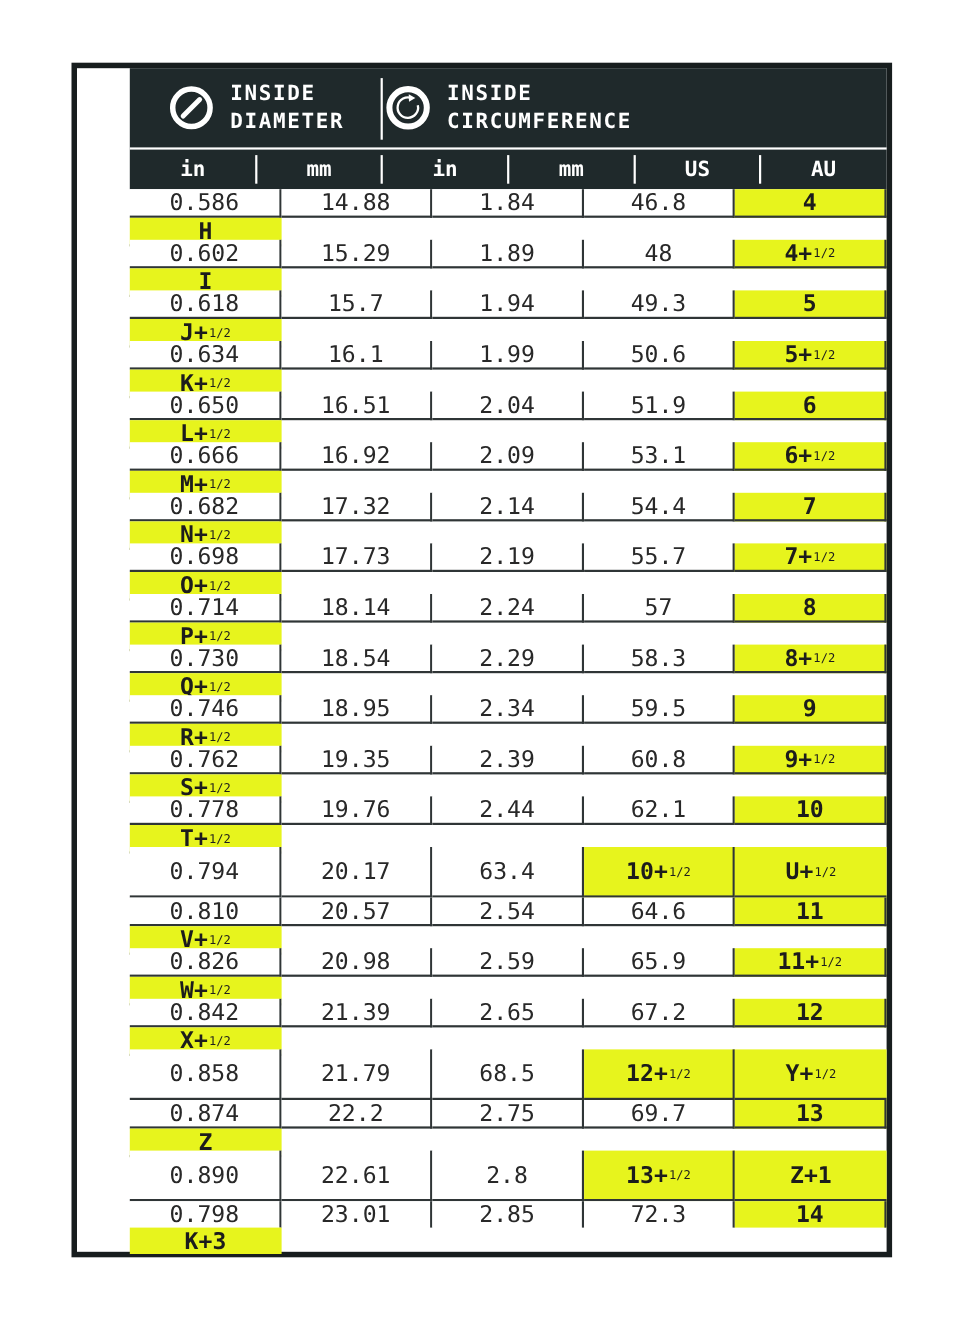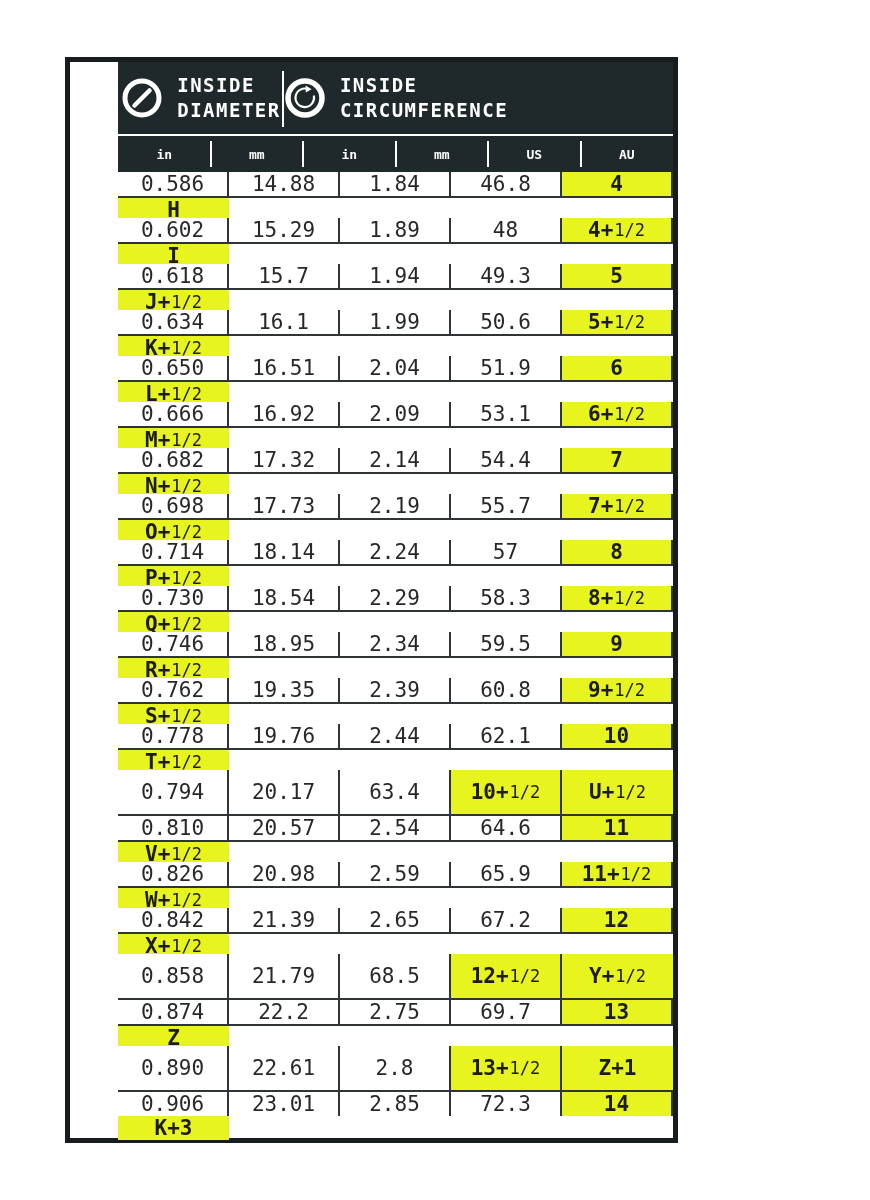--- a/index.html
+++ b/index.html
@@ -15,21 +15,21 @@
   html,body{width:870px;height:1200px;}
   body{
     background:#ffffff;
     font-family:"DejaVu Sans Mono", monospace;
     position:relative;
     overflow:hidden;
   }
   .sheet{
     position:absolute;
     left:65px; top:57px;
-    width:613px;
+    width:746px;
     border:5px solid var(--outer);
     background:var(--body-bg);
     padding-left:48px;
   }
   
   .thead{
     background:var(--header-bg);
     color:var(--header-text);
   }
   .head-top{
@@ -66,21 +66,21 @@
     display:grid;
     grid-template-columns:repeat(6,1fr);
     height:38px;
     border-top:2px solid #ffffff;
   }
   .sub-cell{
     display:flex;
     align-items:center;
     justify-content:center;
     font-weight:bold;
-    font-size:13px;
+    font-size:19px;
     position:relative;
   }
   .sub-cell + .sub-cell::before{
     content:"";
     position:absolute;
     left:-1px; top:5px; bottom:5px;
     width:2px;
     background:#ffffff;
   }
   
@@ -100,21 +100,21 @@
     border-bottom:2px solid var(--grid);
   }
   .cell:last-child{border-right:none;}
   .tbody .trow:last-child .cell{border-bottom:none;}
   .cell.hl{
     background:var(--highlight);
     font-weight:bold;
     color:#1c1c1c;
   }
   .sz-frac{
-    font-size:17px;
+    font-size:11px;
     font-weight:normal;
     margin-left:1px;
   }
 </style>
 </head>
 <body>
 
 <div class="sheet">
 
   <div class="thead">
@@ -386,21 +386,21 @@
         <div class="cell">0.890</div>
         <div class="cell">22.61</div>
         <div class="cell">2.8</div>
         <div class="cell hl">
           <span>13+</span>
           <span class="sz-frac">1/2</span>
         </div>
         <div class="cell hl">Z+1</div>
       </div>
       <div class="trow">
-        <div class="cell">0.906</div>
+        <div class="cell">0.798</div>
         <div class="cell">23.01</div>
         <div class="cell">2.85</div>
         <div class="cell">72.3</div>
         <div class="cell hl">14</div>
         <div class="cell hl">K+3</div>
       </div>
     </div>
 
 </div>
 

